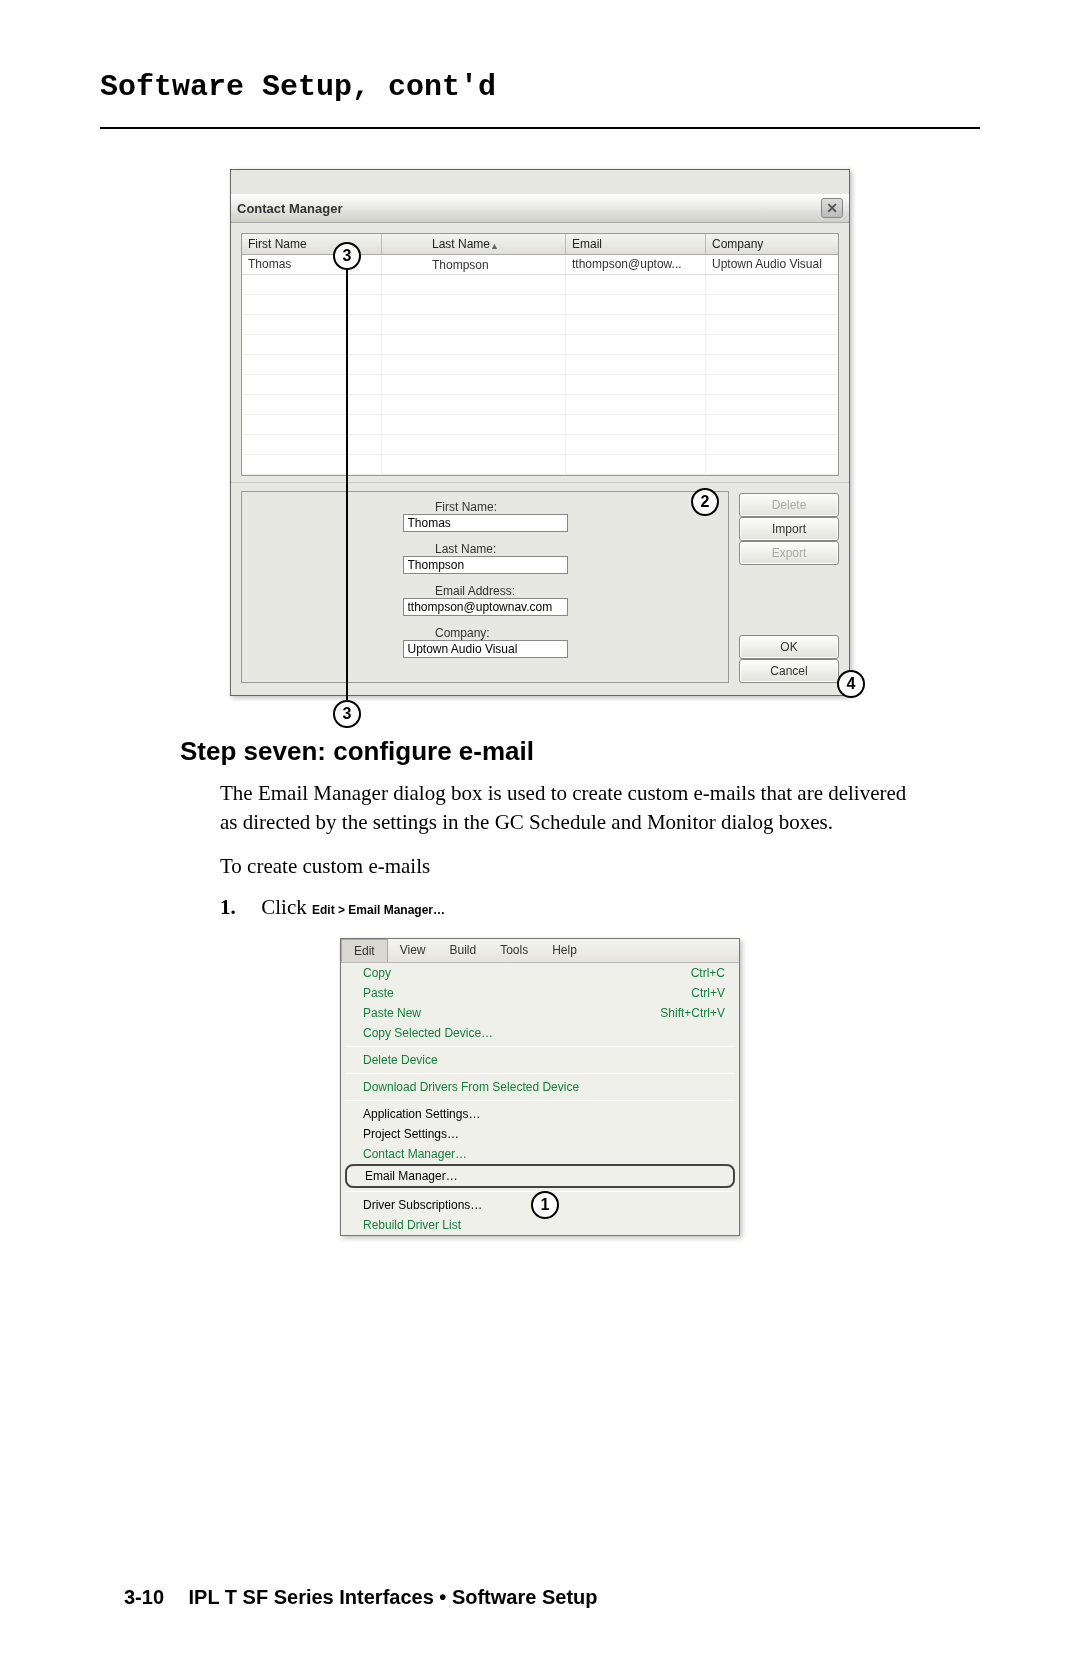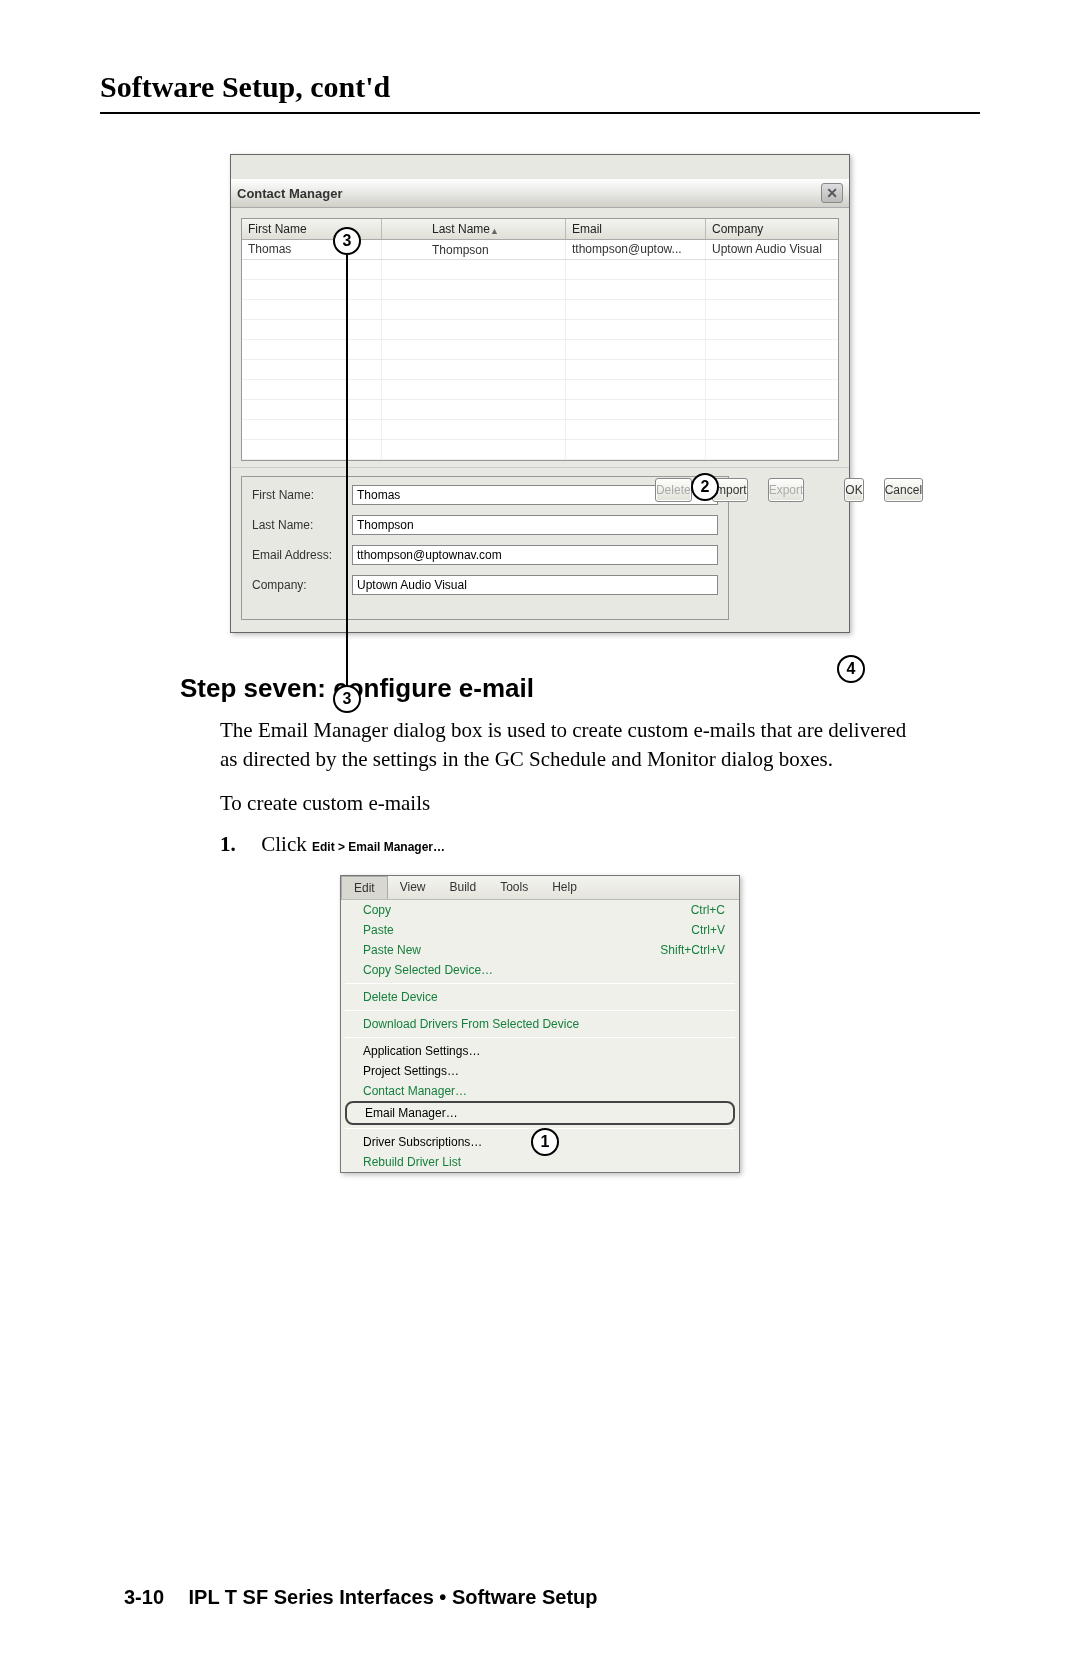--- a/index.html
+++ b/index.html
@@ -6,25 +6,25 @@
   body {
     background: #fff;
     font-family: Georgia, 'Times New Roman', serif;
     width: 1080px;
     height: 1669px;
     position: relative;
     padding: 70px 100px 0 100px;
     color: #000;
   }
   .page-header {
-    font-family: Liberation Serif, serif;
+    font-family: Liberation Mono, monospace;
     font-weight: bold;
     font-size: 30px;
     border-bottom: 2px solid #000;
-    padding-bottom: 8px;
+    padding-bottom: 23px;
     margin-bottom: 40px;
   }
   .dialog-wrap {
     display: flex;
     justify-content: center;
     margin-bottom: 40px;
   }
   .dialog {
     width: 620px;
     border: 1px solid #666;
@@ -96,21 +96,21 @@
     padding: 8px 10px 12px 10px;
     gap: 10px;
     position: relative;
     border-top: 1px solid #ccc;
   }
   .form-left {
     flex: 1;
     border: 1px solid #999;
     padding: 8px 10px 14px 10px;
   }
-  .frow { display:flex; align-items:center; margin-bottom: 10px; }
+  .frow { display:flex; align-items:center; margin-bottom: 10px; flex-direction: column; }
   .flabel { width: 100px; font-size:12px; color:#333; }
   .finput {
     flex:1;
     border:1px solid #888;
     background:#fff;
     height: 20px;
     padding: 1px 4px;
     font-family: Tahoma, Arial, sans-serif;
     font-size: 12px;
   }
@@ -122,21 +122,21 @@
     border: 1px solid #888;
     border-radius: 3px;
     font-family: Tahoma, Arial, sans-serif;
     font-size: 12px;
     color: #333;
     box-shadow: inset 0 0 0 1px #fff;
   }
   .winbtn.disabled { color:#aaa; }
   .side-btns {
     width: 100px;
-    display:flex; flex-direction:row; gap:20px;
+    display:flex; flex-direction:column; gap:0;
     padding-top: 2px;
     justify-content: center;
   }
   .side-btns .spacer { flex:1; }
   .side-btns .winbtn { width: 100%; min-width: auto; }
   
   .callout {
     position:absolute;
     width:28px;height:28px;border-radius:50%;
     background:#fff;border:2px solid #000;

